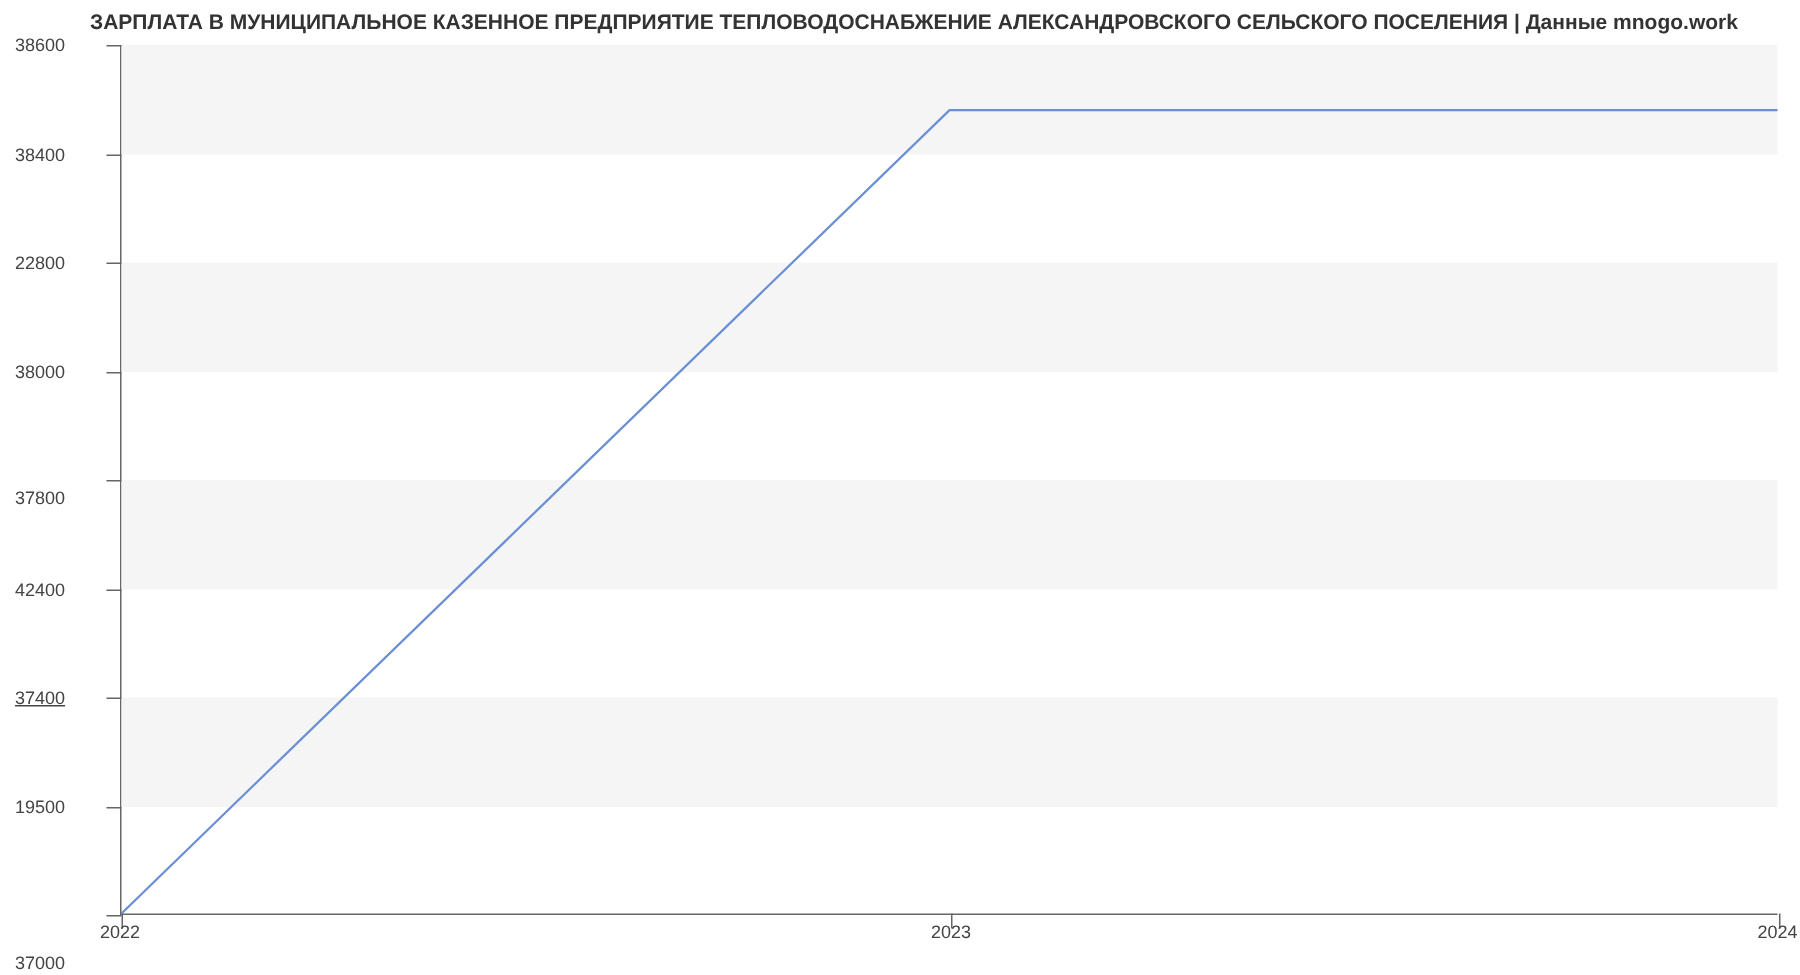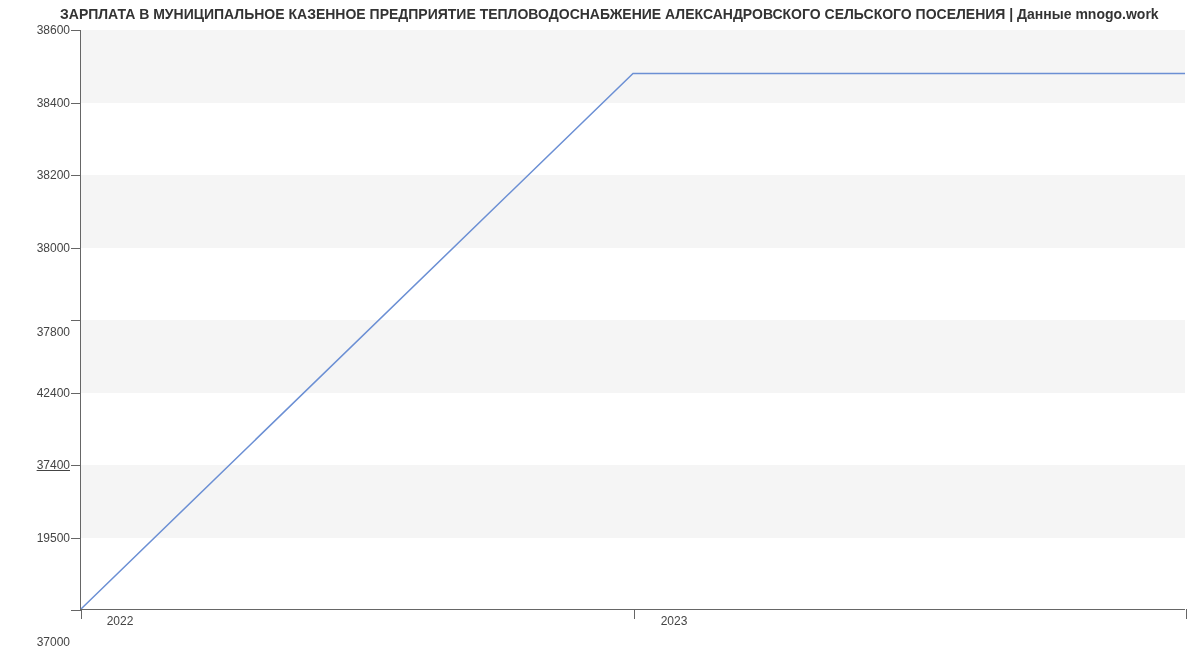--- a/index.html
+++ b/index.html
@@ -47,38 +47,36 @@
     width: 10px;
     height: 1px;
     background: #666;
   }
   .y-label {
     position: absolute;
     right: 1130px;
     font-size: 12px;
     color: #444;
     transform: translateY(-50%);
-    text-align: right;
     width: 60px;
   }
   .x-tick {
     position: absolute;
     bottom: -10px;
     width: 1px;
     height: 10px;
     background: #666;
   }
   .x-label {
     position: absolute;
     top: 614px;
     font-size: 12px;
     color: #444;
     transform: translateX(-50%);
     white-space: nowrap;
-    margin-left: 40px;
   }
   svg.line {
     position: absolute;
     left: 0;
     top: 0;
     width: 100%;
     height: 100%;
     overflow: visible;
   }
   svg.line path {
@@ -113,19 +111,19 @@
       <div class="x-tick" style="left: 0px;"></div>
       <div class="x-tick" style="left: 552.5px;"></div>
       <div class="x-tick" style="left: 1105px;"></div>
     </div>
 <div class="y-label" style="top: 610px; margin-top: 32px;">37000</div>
     <div class="y-label" style="top: 537.5px;">19500</div>
     <div class="y-label" style="top: 465px; text-decoration: underline;">37400</div>
     <div class="y-label" style="top: 392.5px;">42400</div>
     <div class="y-label" style="top: 332px;">37800</div>
     <div class="y-label" style="top: 247.5px;">38000</div>
-    <div class="y-label" style="top: 175px;">38200</div>
+    <div class="y-label" style="top: 175px;">22800</div>
     <div class="y-label" style="top: 102.5px;">38400</div>
     <div class="y-label" style="top: 30px;">38600</div>
     <div class="x-label" style="left: 80px;">2022</div>
     <div class="x-label" style="left: 634px;">2023</div>
     <div class="x-label" style="left: 1185px;">2024</div>
   </div>
 
 </body></html>

